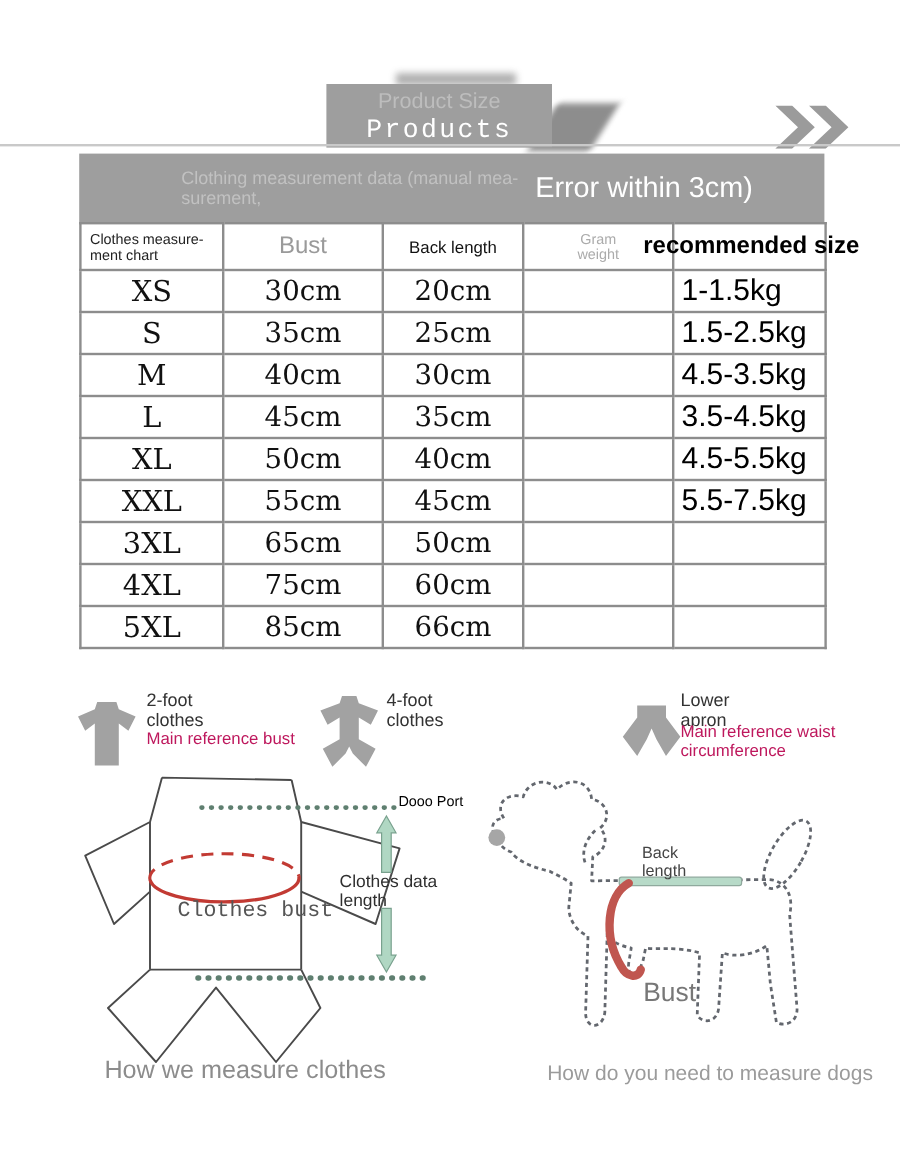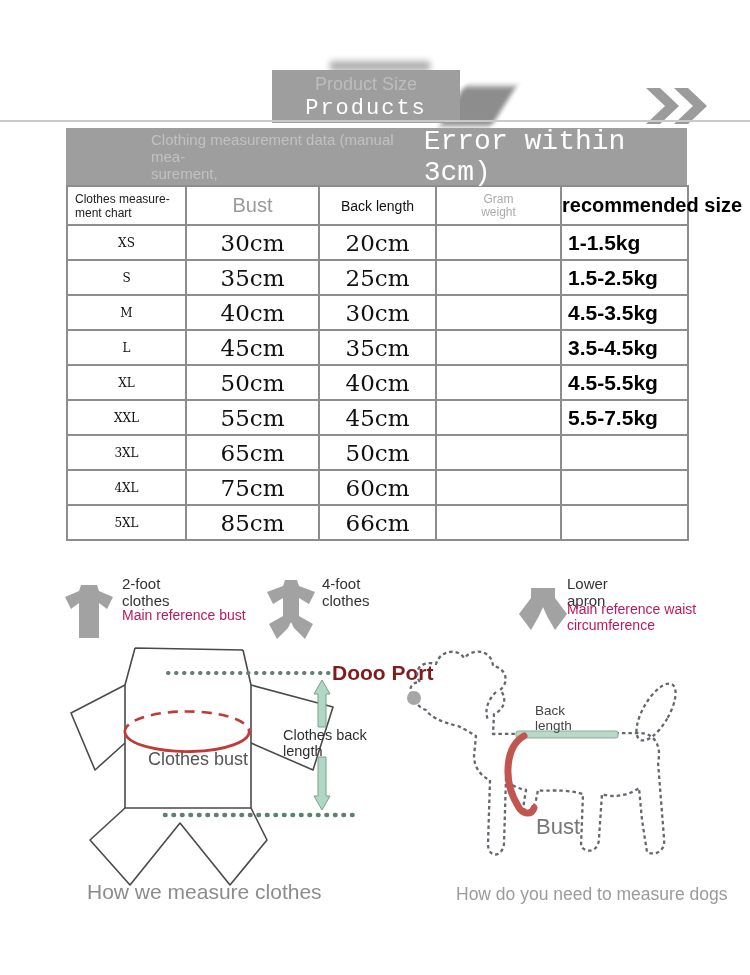--- a/index.html
+++ b/index.html
@@ -17,53 +17,53 @@
   .title-box .title { margin-top:1px; font-family:"Liberation Mono", monospace;
                       font-size:22px; color:#ffffff; letter-spacing:2px; }
   .top-rule { position:absolute; left:0; top:120px; width:750px; height:2px; background:#c9c9c9; }
   .chevrons { position:absolute; left:646px; top:88px; }
 
   
   .table-wrap { position:absolute; left:66px; top:128px; width:621px; }
   .table-banner { height:57px; background:#9e9e9e; display:flex; align-items:center; }
   .table-banner .b-left { margin-left:85px; width:285px; font-size:15px; line-height:17px;
                           color:#c1c1c1; white-space:pre-line; }
-  .table-banner .b-right { margin-left:10px; font-size:28px; color:#ffffff;font-family:Liberation Mono, monospace; }
+  .table-banner .b-right { margin-left:10px; font-size:24px; color:#ffffff; }
   table.size { border-collapse:collapse; table-layout:fixed; width:621px; }
   table.size td { border:2px solid #8d8d8d; text-align:center; vertical-align:middle;
                   overflow:visible; background:#fff;margin-left:32px; }
   tr.hdr td { height:39px; }
   tr.data td { height:35px; }
   .h-chart { font-size:12px; line-height:14px; color:#222; text-align:left !important;
              padding-left:7px; white-space:pre-line; }
   .h-bust  { font-size:20px; color:#9a9a9a; }
   .h-back  { font-size:14px; color:#111; }
   .h-gram  { font-size:12px; line-height:13px; color:#ababab; white-space:pre-line; }
-  .h-rec   { font-size:20px; font-weight:bold; color:#000; white-space:nowrap;padding-left:26px; }
+  .h-rec   { font-size:20px; font-weight:bold; color:#000; white-space:nowrap; }
   .h-rec span { display:inline-block; margin-left:-26px; }
-  .c-size { font-family:"DejaVu Serif", serif; font-size:12px; color:#111; }
+  .c-size { font-family:"DejaVu Serif", serif; font-size:24px; color:#111; }
   .c-cm   { font-family:"DejaVu Serif", serif; font-size:23px; color:#111; }
-  .c-rec  { font-size:21px; font-weight:bold; color:#000; text-align:left !important; padding-left:6px; }
+  .c-rec  { font-size:25px; font-weight:normal; color:#000; text-align:left !important; padding-left:6px; }
 
   .tips { position:absolute; left:2px; top:546px; width:748px; font-size:11px;
           color:#f5a5a5; letter-spacing:.2px; }
 
   
   .g-icon { position:absolute; }
   .g-title { position:absolute; font-size:15px; line-height:16.5px; color:#333;
              white-space:pre-line; }
   .g-desc { position:absolute; font-size:14px; line-height:16px; color:#be185d;
             white-space:pre-line; }
 
   
   .diagram { position:absolute; }
   .lbl { position:absolute; white-space:pre-line; }
-  .lbl-dooo   { left:332px; top:661px; font-size:21px; color:#7f1d1d;font-weight:bold; }
+  .lbl-dooo   { left:332px; top:661px; font-size:12px; color:#000000; }
   .lbl-cback  { left:283px; top:727px; font-size:14.5px; line-height:16px; color:#2f2f2f; }
-  .lbl-cbust  { left:148px; top:749px; font-size:18px; color:#555; }
+  .lbl-cbust  { left:148px; top:749px; font-size:18px; color:#555;font-family:Liberation Mono, monospace; }
   .lbl-howclothes { left:87px;  top:880px; font-size:21px; color:#8c8c8c; }
   .lbl-dback  { left:535px; top:703px; font-size:13.5px; line-height:15px; color:#444; }
   .lbl-dbust  { left:536px; top:814px; font-size:22px; color:#777; }
   .lbl-howdog { left:456px; top:884px; font-size:17.5px; color:#9b9b9b; }
 </style>
 </head>
 <body>
 
 <div class="page">
 
@@ -203,21 +203,21 @@
     <path d="M70,88 A62,20 0 0 1 194,85" fill="none" stroke="#c23a33" stroke-width="2.6" stroke-dasharray="10 7"></path>
     <path d="M70,88 A62,20 0 0 0 194,85" fill="none" stroke="#c23a33" stroke-width="2.8"></path>
     <line x1="113" y1="28" x2="278" y2="28" stroke="#5f7f70" stroke-width="4" stroke-dasharray="0.5 7.5" stroke-linecap="round"></line>
     <line x1="110" y1="170" x2="305" y2="170" stroke="#5f7f70" stroke-width="4.6" stroke-dasharray="0.5 8" stroke-linecap="round"></line>
     <g fill="#b0d7c3" stroke="#79a18e" stroke-width="1">
       <polygon points="267,35 259,49 263,49 263,82 271,82 271,49 275,49"></polygon>
       <polygon points="267,165 259,151 263,151 263,112 271,112 271,151 275,151"></polygon>
     </g>
   </svg>
   <div class="lbl lbl-dooo">Dooo Port</div>
-  <div class="lbl lbl-cback">Clothes back
+  <div class="lbl lbl-cback">Clothes data
 length</div>
   <div class="lbl lbl-cbust">Clothes bust</div>
   <div class="lbl lbl-howclothes">How we measure clothes</div>
 
   <svg class="diagram" style="left:400px;top:648px" width="350" height="245" viewBox="0 0 350 245">
     <g fill="none" stroke="#63676e" stroke-width="2.3" stroke-dasharray="3.5 3" stroke-linejoin="round">
       <path d="M16,52
                C8,46 8,34 20,34
                C12,22 22,12 36,16
                C40,2 58,0 64,10

